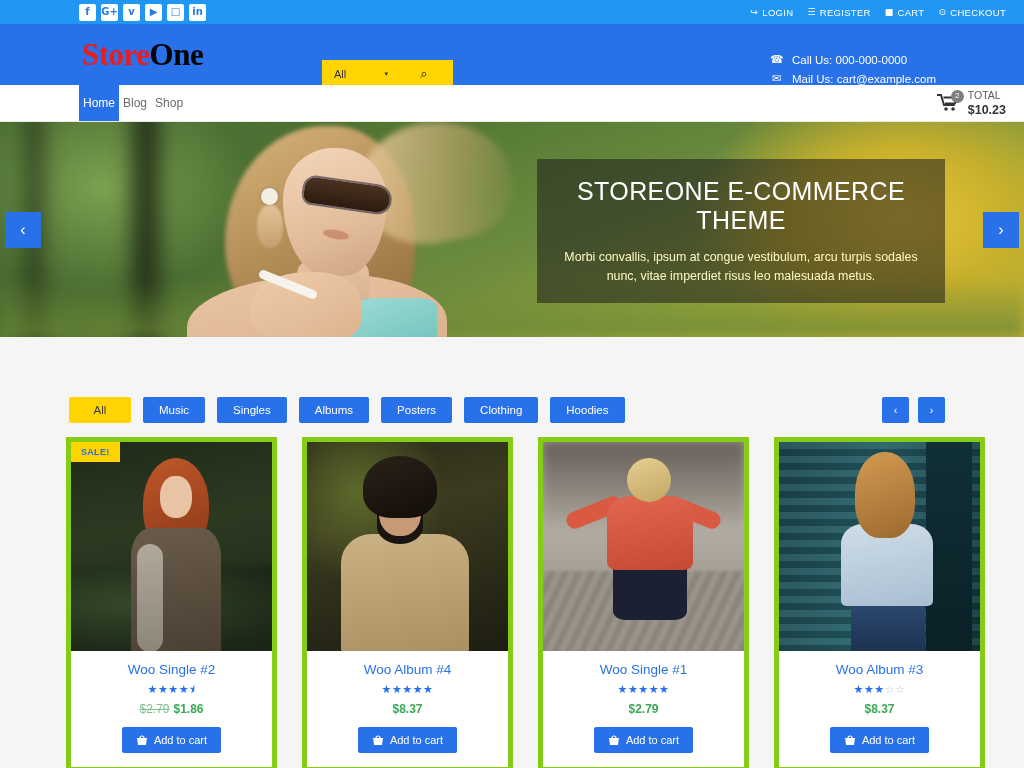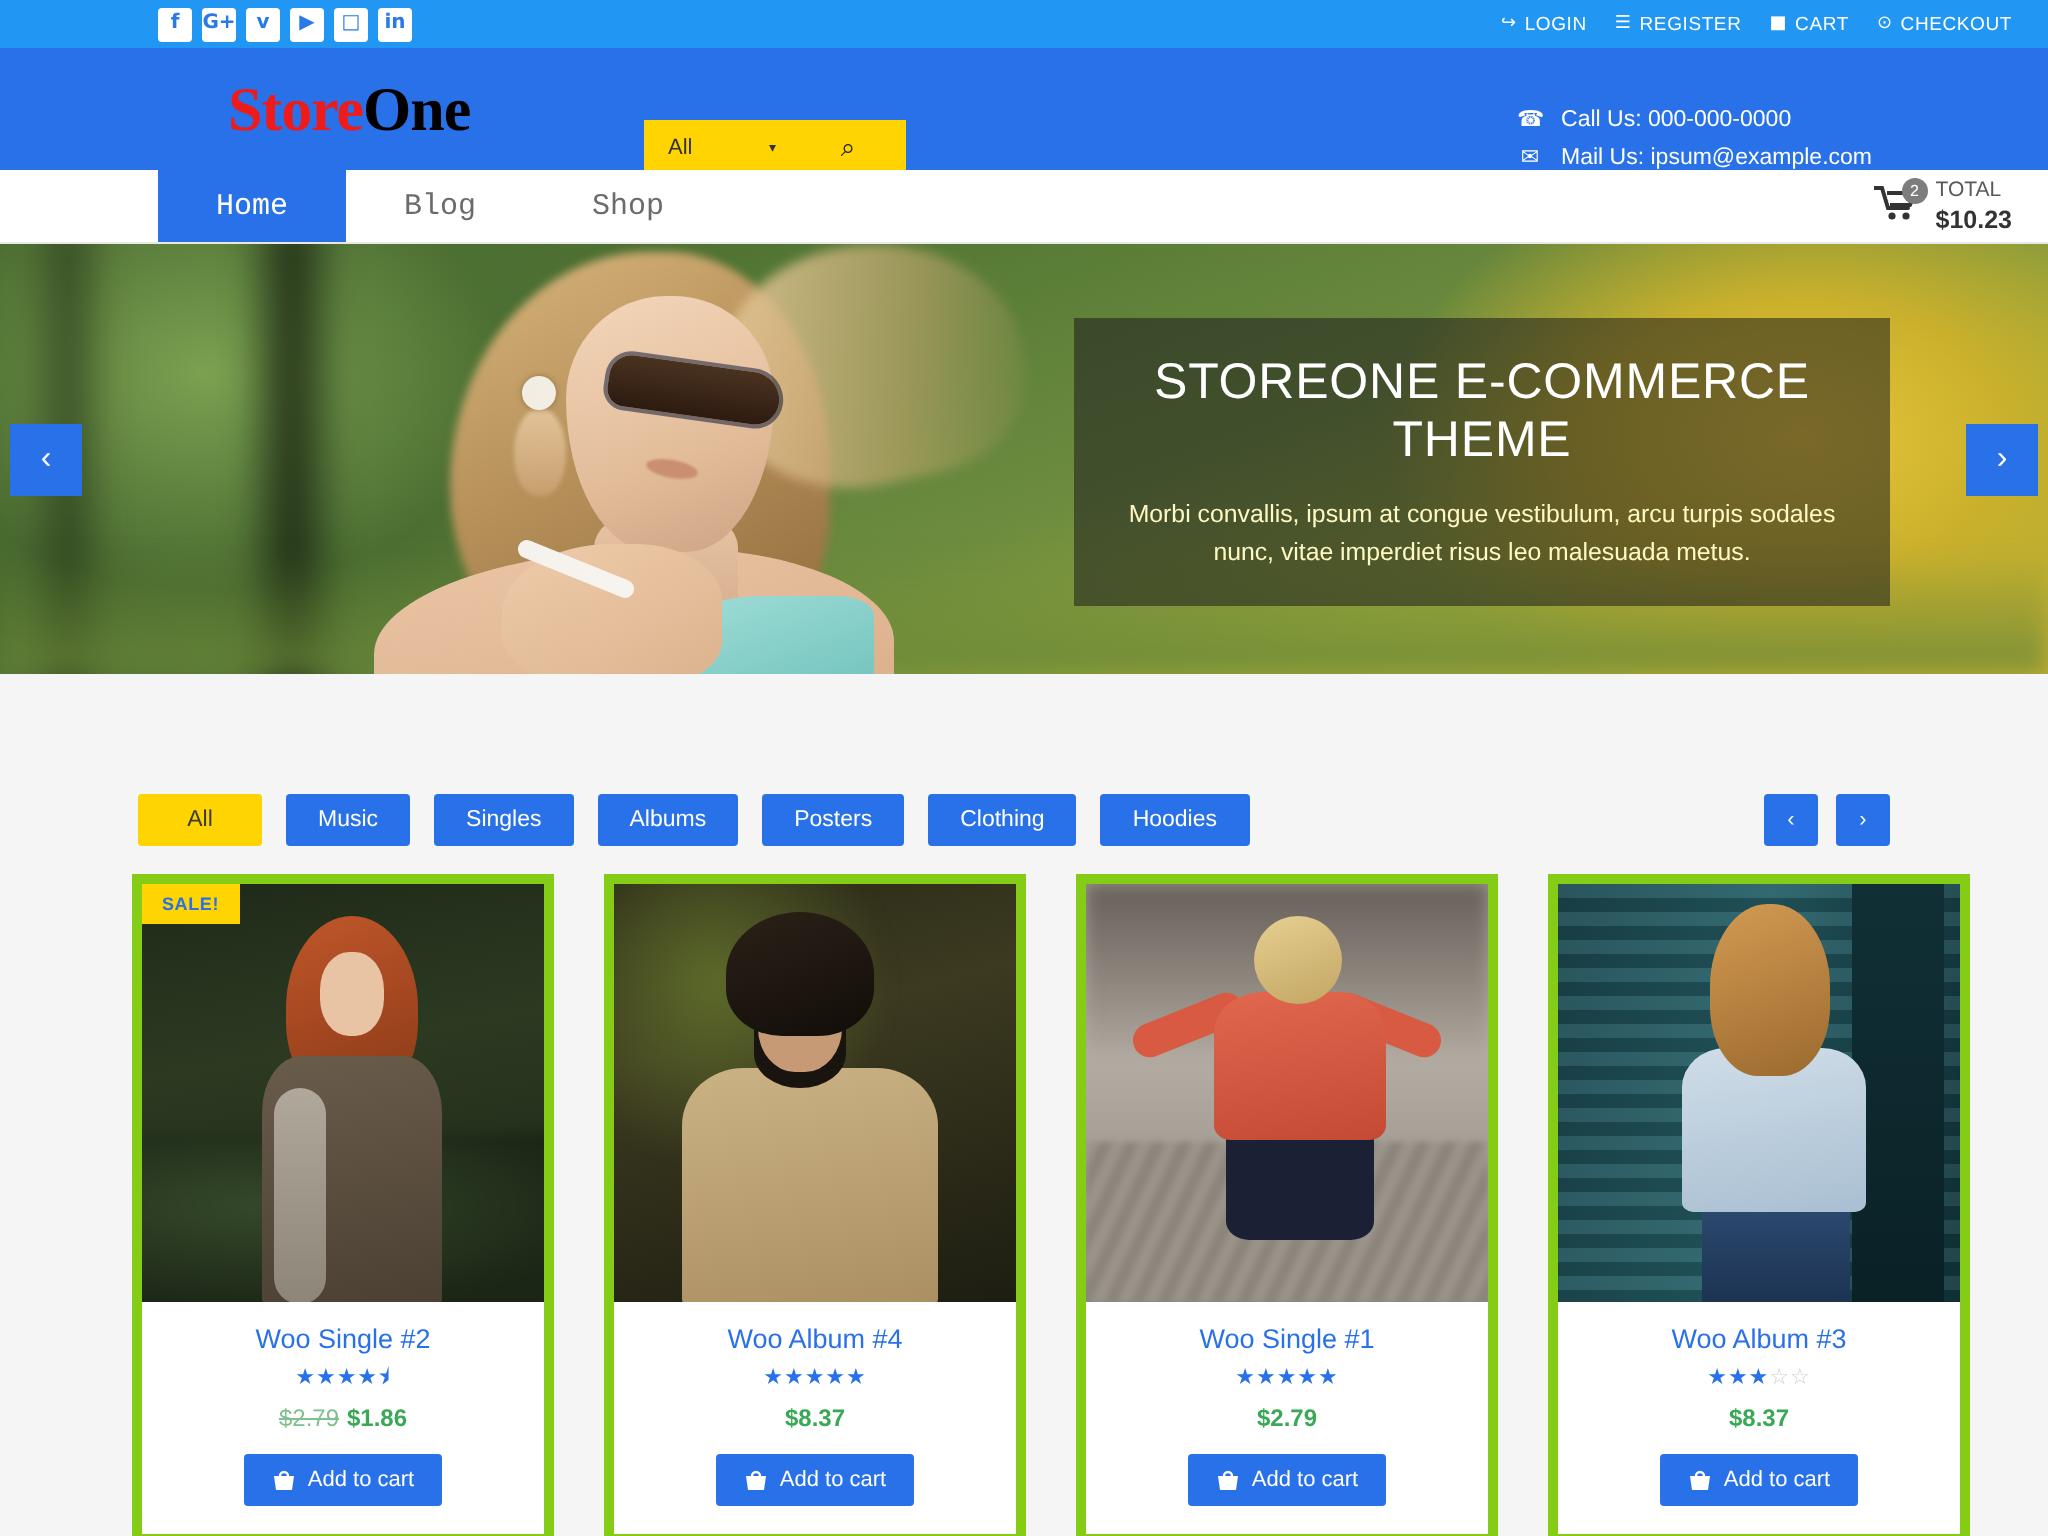--- a/index.html
+++ b/index.html
@@ -30,21 +30,21 @@
     display: flex; align-items: center; gap: 4px; white-space: nowrap;
   }
   .toplink .g { font-size: 9px; font-family: "DejaVu Sans", sans-serif; }
 
   
   .header {
     height: 61px; background: #2871e8; position: relative;
     display: flex; align-items: center;
   }
   .logo {
-    margin-left: 114px; font-family: "Liberation Serif", serif;
+    margin-left: 82px; font-family: "Liberation Serif", serif;
     font-size: 31px; font-weight: bold; letter-spacing: -0.5px;
     line-height: 1; white-space: nowrap;
   }
   .logo .red { color: #ef1b1b; }
   .logo .blk { color: #000000; }
 
   .searchwrap {
     position: absolute; left: 322px; top: 36px;
     display: flex; height: 27px; width: 380px;
   }
@@ -77,22 +77,22 @@
   }
   .contact-row .ci { width: 13px; font-size: 11px; text-align: center; }
 
   
   .nav {
     height: 37px; background: #ffffff; display: flex; align-items: stretch;
     position: relative; border-bottom: 1px solid #e9e9e9;
   }
   .nav-items { display: flex; margin-left: 79px; }
   .nav-item {
-    display: flex; align-items: center; padding: 0 29px;
-    font-size: 15px; color: #6b6b6b; cursor: pointer; font-family: Liberation Mono, monospace;
+    display: flex; align-items: center; padding: 0 4px;
+    font-size: 12px; color: #6b6b6b; cursor: pointer;
   }
   .nav-item.active { background: #2871e8; color: #ffffff; }
 
   .cart {
     position: absolute; right: 18px; top: 0; height: 37px;
     display: flex; align-items: center; gap: 9px;
   }
   .cart-ico { position: relative; font-size: 19px; color: #333; line-height: 1; }
   .cart-badge {
     position: absolute; top: -4px; right: -5px;
@@ -381,21 +381,21 @@
     </button>
   </div>
 
   <div class="contact">
     <div class="contact-row">
       <span class="ci">☎</span>
       <span>Call Us: 000-000-0000</span>
     </div>
     <div class="contact-row">
       <span class="ci">✉</span>
-      <span>Mail Us: ipsum@example.com</span>
+      <span>Mail Us: cart@example.com</span>
     </div>
   </div>
 </div>
 
 <div class="nav">
   <div class="nav-items">
     <div class="nav-item active">Home</div>
     <div class="nav-item">Blog</div>
     <div class="nav-item">Shop</div>
   </div>

